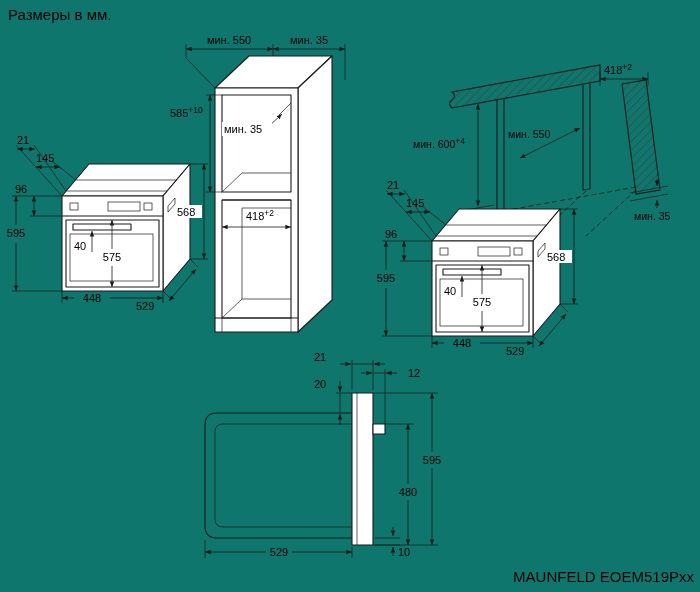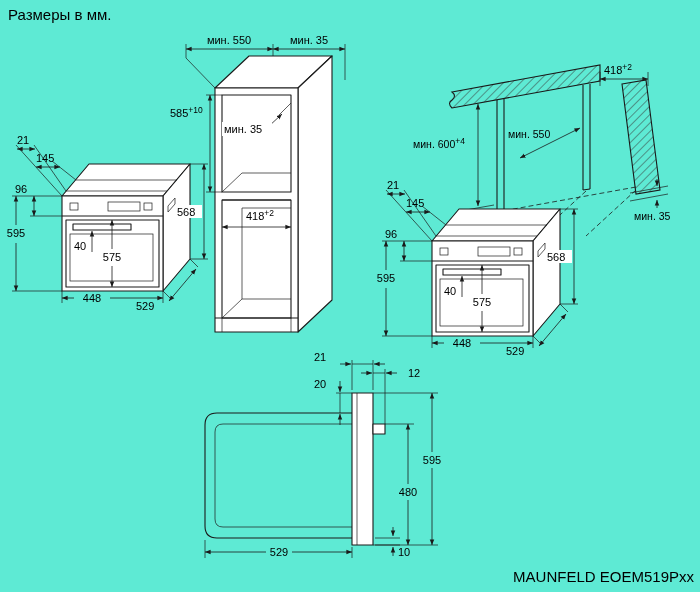--- a/index.html
+++ b/index.html
@@ -1,16 +1,16 @@
 <!DOCTYPE html>
 <html><head>
 <meta charset="utf-8">
 <style>
   html,body{margin:0;padding:0;background:#fff;}
-  .page{position:relative;width:700px;height:592px;background:#5eead4;overflow:hidden;
+  .page{position:relative;width:700px;height:592px;background:#0f766e;overflow:hidden;
         font-family:"Liberation Sans", sans-serif;}
   svg text{font-family:"Liberation Sans", sans-serif;fill:#000;}
   .lab{font-size:11px;}
   .lab-s{font-size:10.5px;}
   .ttl{font-size:15px;}
   .model{font-size:15px;}
   .ln{fill:none;stroke:#1a1a1a;stroke-width:1.1;stroke-linejoin:round;}
   .fw{fill:#ffffff;stroke:#1a1a1a;stroke-width:1.1;stroke-linejoin:round;}
   .thin{fill:none;stroke:#1a1a1a;stroke-width:0.7;}
   .dim{fill:none;stroke:#1a1a1a;stroke-width:0.8;}

